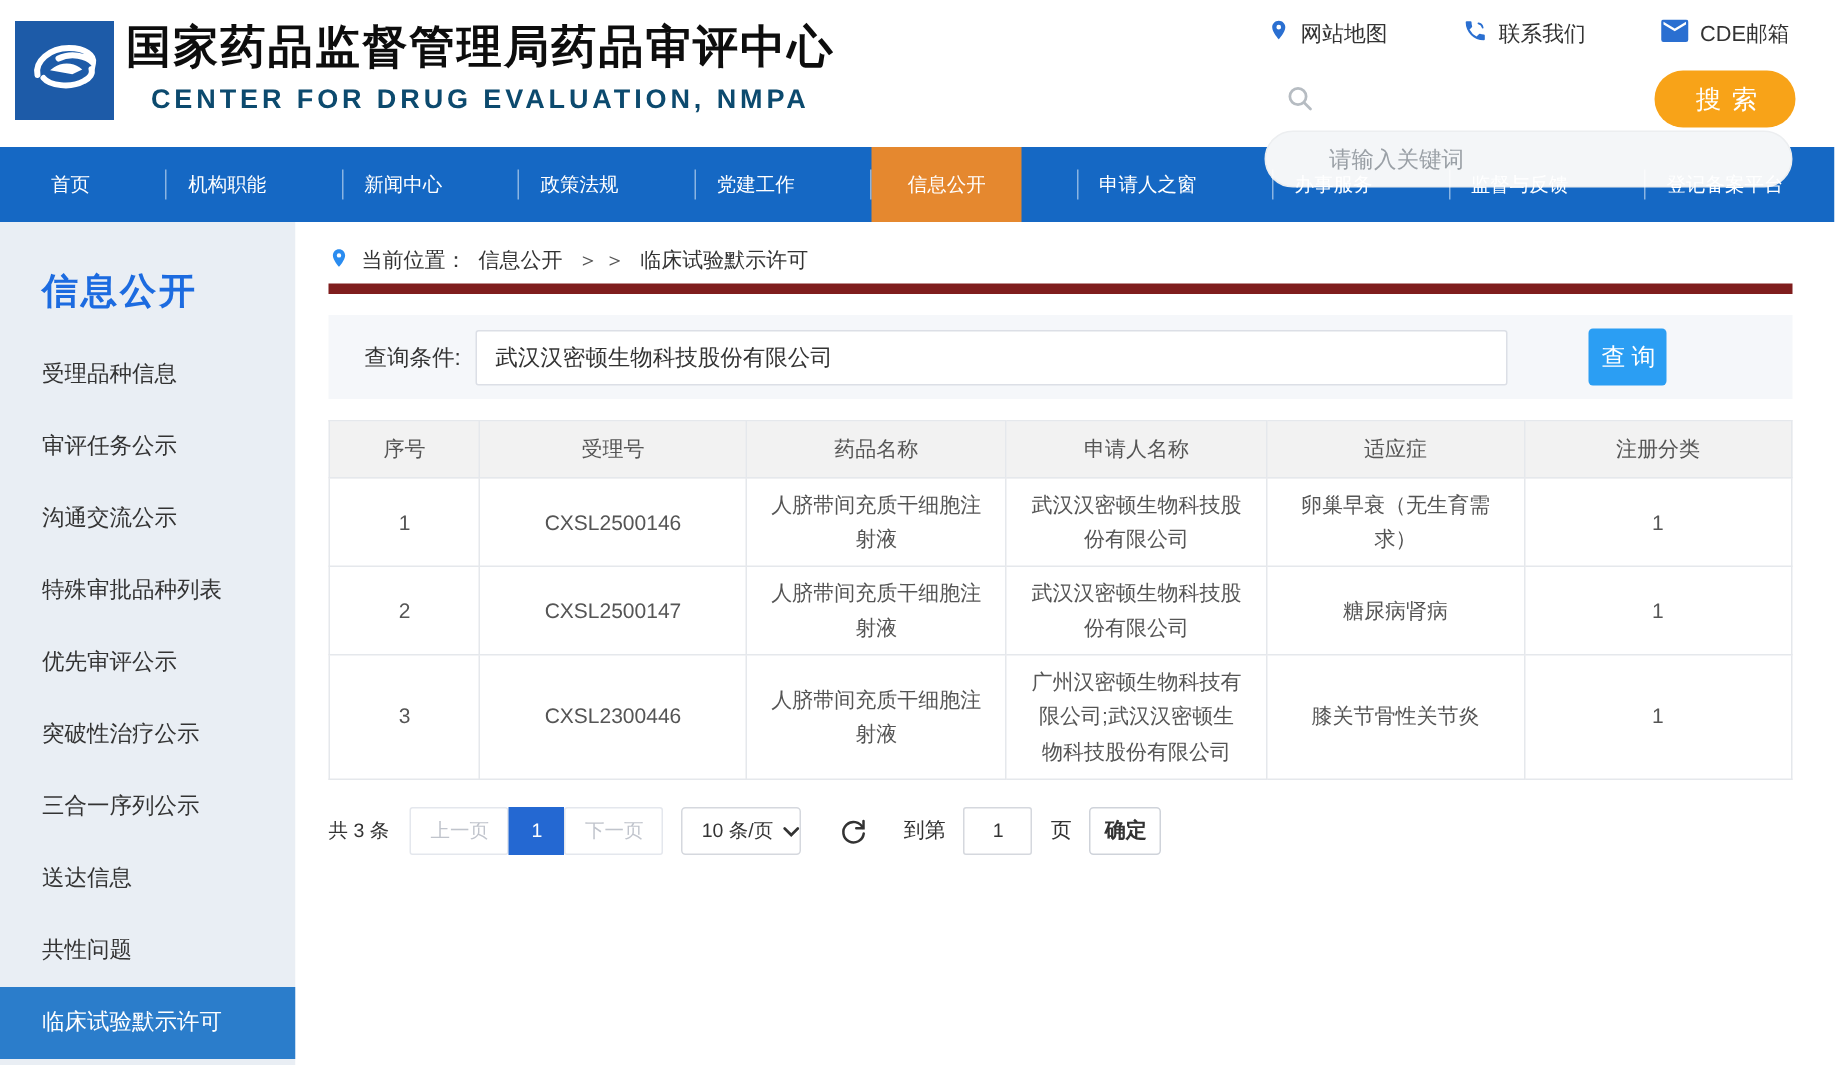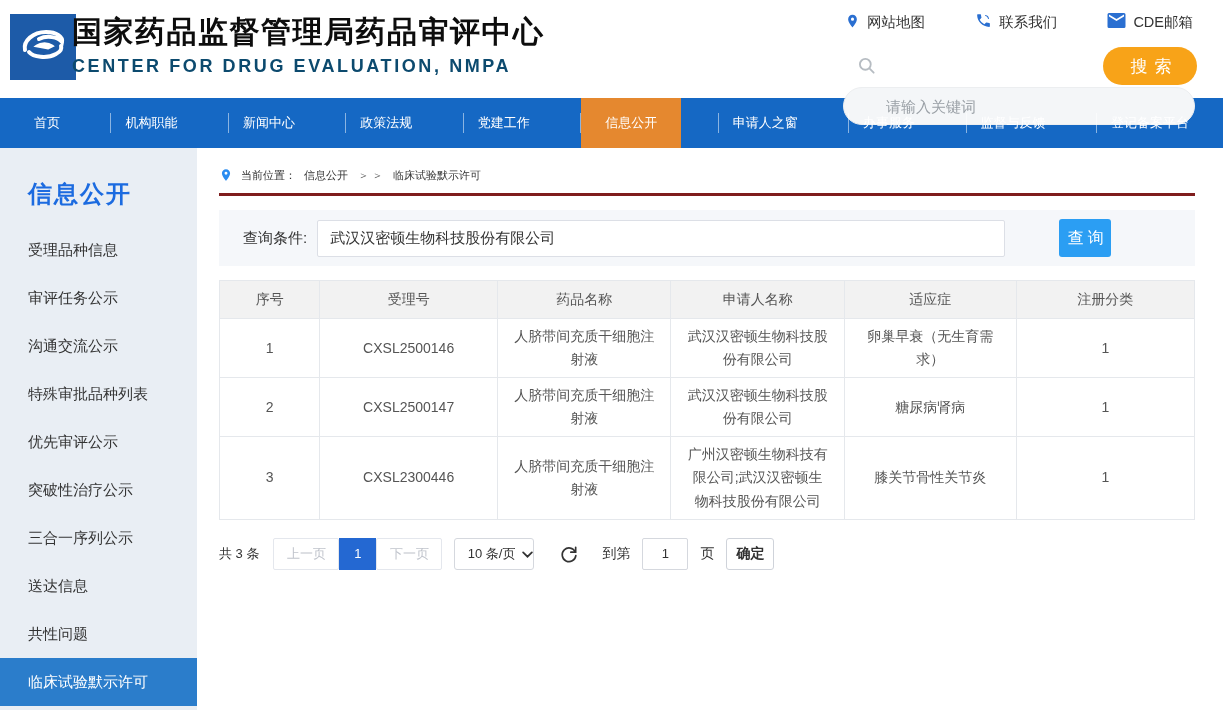--- a/index.html
+++ b/index.html
@@ -3,21 +3,21 @@
 <meta charset="utf-8">
 <style>
   * { margin:0; padding:0; box-sizing:border-box; }
   html,body { width:1223px; height:710px; overflow:hidden;
     font-family:"Liberation Sans", sans-serif; background:#fff; }
 
   
   .header { position:relative; height:98px; background:#fff; }
   .logo { position:absolute; left:10px; top:14px; width:66px; height:66px;
     background:#1d5ba8; display:flex; align-items:center; justify-content:center; }
-  .title-block { position:absolute; left:72px; top:13px; }
+  .title-block { position:absolute; left:84px; top:13px;text-align:center; }
   .title-cn { font-size:30px; font-weight:700; color:#0d0d0d; letter-spacing:1.5px; line-height:1.25; }
   .title-en { font-size:18px; font-weight:700; color:#0c4a6e; letter-spacing:2.6px; margin-top:5px; }
   .header-right { position:absolute; right:28px; top:10px; width:352px; }
   .quick-links { display:flex; justify-content:space-between; align-items:center; padding:0 2px; height:24px; }
   .quick-link { display:flex; align-items:center; gap:7px; font-size:14.5px; color:#333; cursor:pointer; }
   .search-bar { position:relative; margin-top:13px; height:38px; }
   .search-input { width:100%; height:38px; border:1px solid #eceef0; border-radius:19px;
     background:#f4f6f8; padding:0 100px 0 42px; font-size:15px; color:#333; outline:none;margin-top:40px; }
   .search-input::placeholder { color:#9aa0a6; }
   .magnifier-wrap { position:absolute; left:14px; top:9px; }
@@ -38,21 +38,21 @@
   .main { display:flex; height:562px; }
   .sidebar { width:197px; background:#e9eef4; flex:none; }
   .sidebar-title { margin:30px 0 16px 28px; font-size:24px; font-weight:700;
     color:#1c6be0; letter-spacing:2px; }
   .side-item { height:48px; line-height:48px; padding-left:28px; font-size:15px;
     color:#333; cursor:pointer; }
   .side-item.active { background:#2b7dcb; color:#fff; }
 
   .content { flex:1; padding:10px 28px 0 22px; background:#fff; }
   .breadcrumb { display:flex; align-items:center; gap:8px; height:38px;
-    border-bottom:3px solid #7f1d1d; font-size:11px; color:#333; }
+    border-bottom:7px solid #7f1d1d; font-size:14px; color:#333; }
   .breadcrumb .sep { color:#555; margin:0 2px; }
 
   .query-panel { margin-top:14px; background:#f5f7fa; height:56px; display:flex;
     align-items:center; padding-left:24px; }
   .query-label { font-size:15px; color:#333; }
   .query-input { width:688px; height:37px; margin-left:10px; border:1px solid #dcdfe6;
     border-radius:2px; padding:0 12px; font-size:15px; color:#333; background:#fff; outline:none; }
   .query-btn { margin-left:54px; width:52px; height:38px; background:#2b9ef3; color:#fff;
     border:none; border-radius:3px; font-size:16px; letter-spacing:4px; padding-left:5px;
     cursor:pointer; font-family:inherit; }

